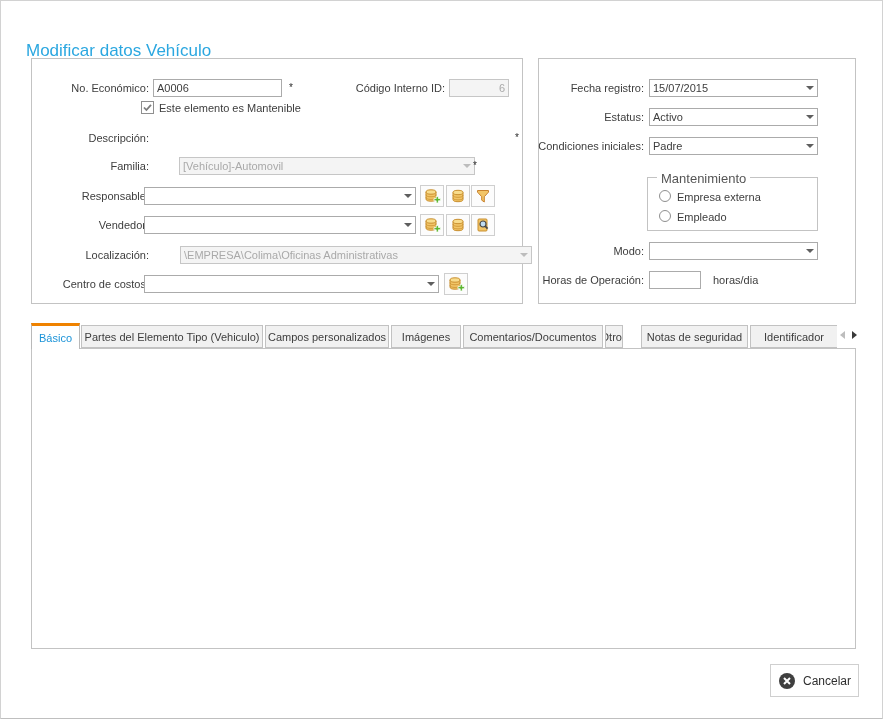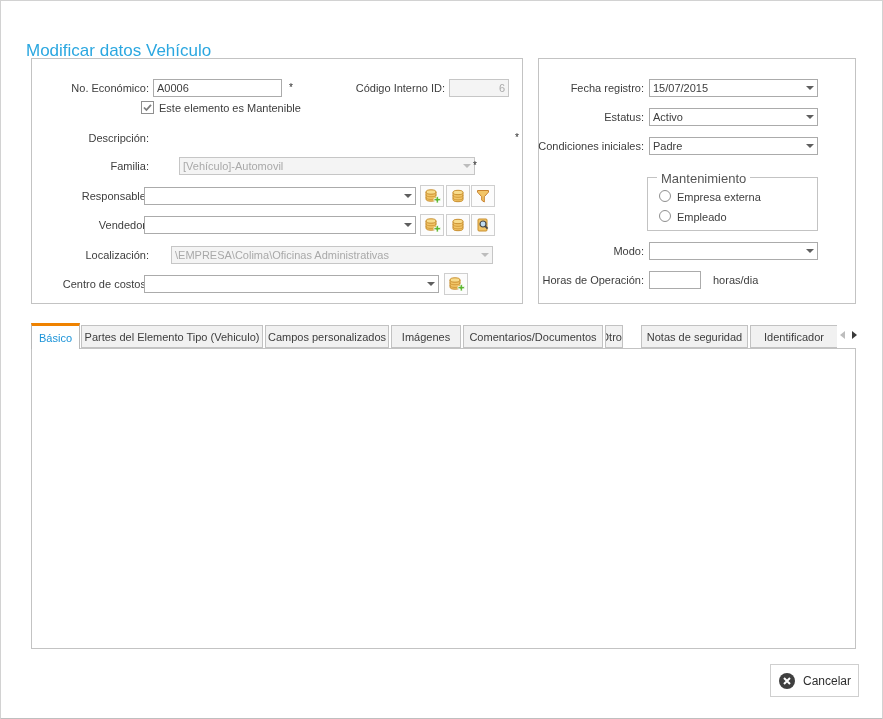--- a/index.html
+++ b/index.html
@@ -124,21 +124,21 @@
   </div>
   <div class="ibtn" style="left:470px;top:213px">
     <svg width="16" height="16" viewBox="0 0 16 16">
         <rect x="3" y="2" width="9" height="12" rx="1" fill="#F2C567" stroke="#C98F2E"></rect>
         <circle cx="8" cy="7" r="3" fill="#BFDCF2" stroke="#4a4a4a" stroke-width="1.2"></circle>
         <line x1="10.2" y1="9.2" x2="12.6" y2="11.6" stroke="#4a4a4a" stroke-width="1.8"></line>
       </svg>
   </div>
 
   <div class="lbl" style="left:20px;top:248px;width:128px">Localización:</div>
-  <div class="combo dis" style="left:134px;top:245px;width:322px">
+  <div class="combo dis" style="left:143px;top:245px;width:352px">
     <span class="cv">\EMPRESA\Colima\Oficinas Administrativas</span>
       <span class="ca"></span>
   </div>
 
   <div class="lbl" style="left:20px;top:277px;width:128px">Centro de costos:</div>
   <div class="combo" style="left:143px;top:274px;width:295px">
     <span class="cv"></span>
       <span class="ca"></span>
   </div>
   <div class="ibtn" style="left:443px;top:272px">

